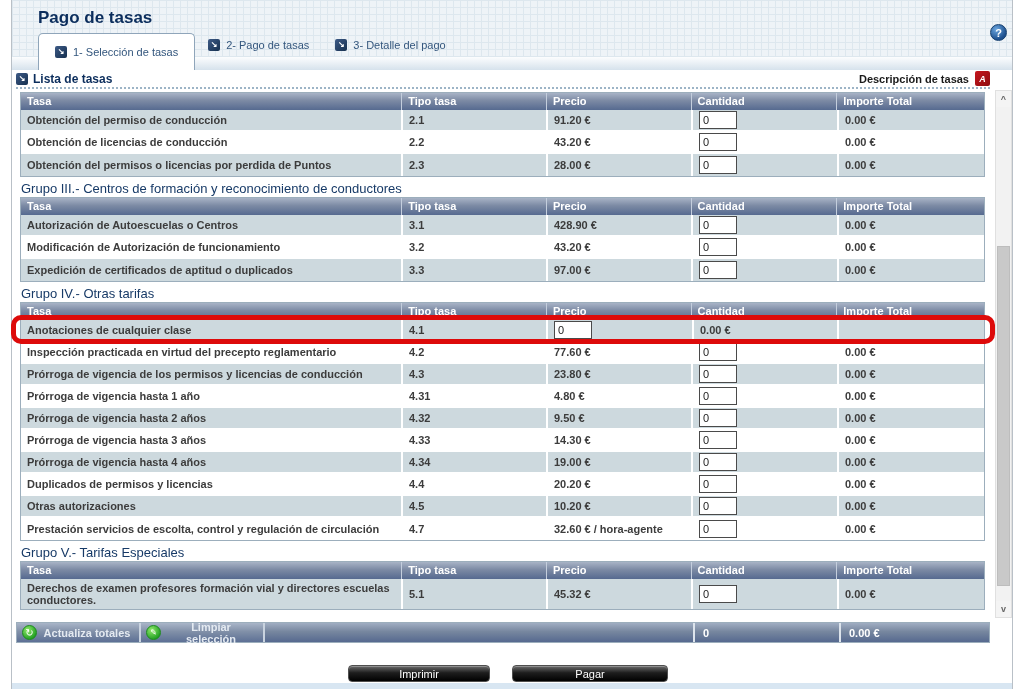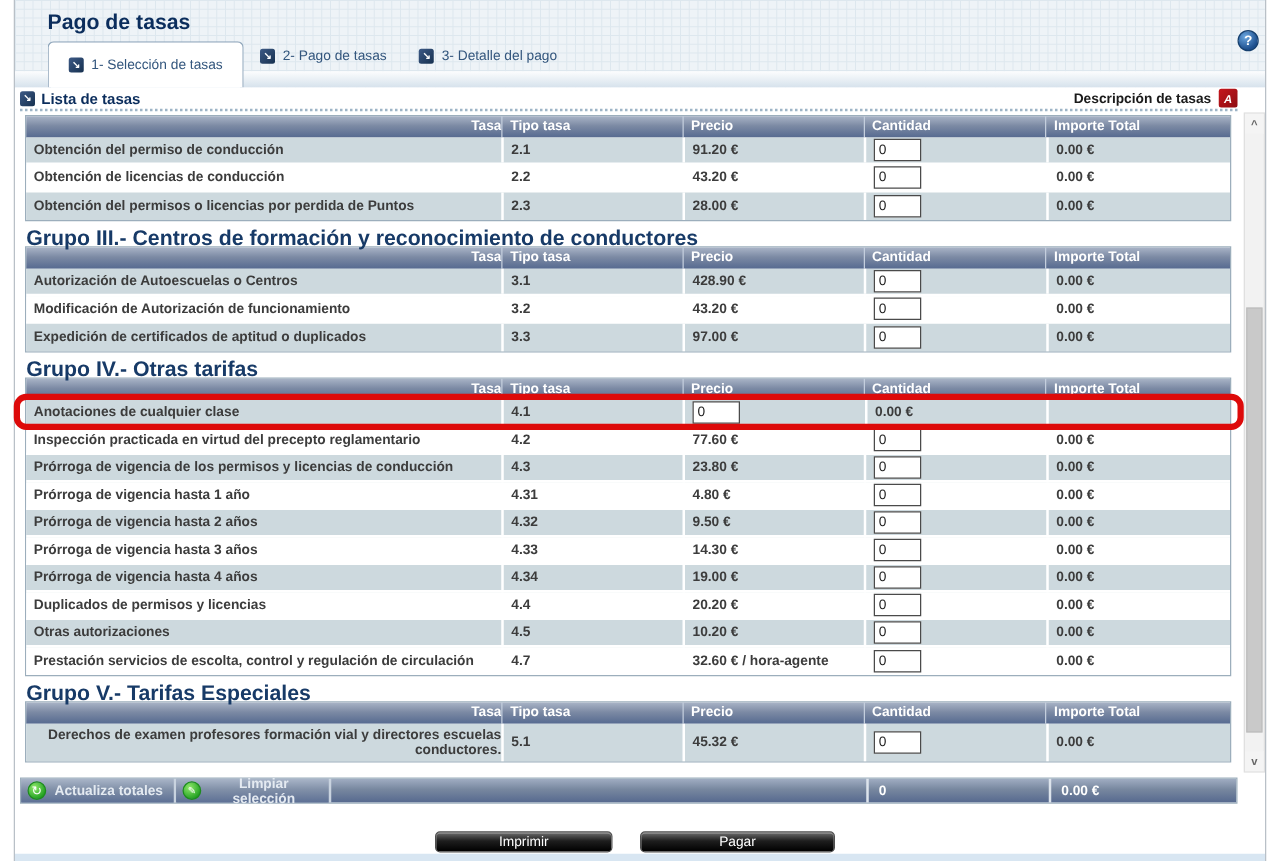--- a/index.html
+++ b/index.html
@@ -44,39 +44,39 @@
   .lista-left { display:flex; align-items:center; gap:5px; }
   .lista-title { font-size:12px; font-weight:bold; color:#0b2d5c; }
   .lista-right { display:flex; align-items:center; gap:6px; }
   .desc-label { font-size:11px; font-weight:bold; color:#1a1a1a; cursor:pointer; }
   .pdf-icon { width:15px; height:15px; background:linear-gradient(135deg,#c6161d,#8d0d12);
     border-radius:2px; color:#fff; font-size:9px; font-weight:bold; font-style:italic;
     display:flex; align-items:center; justify-content:center; cursor:pointer; }
 
   
   .fee-tables { position:absolute; left:8px; top:22px; width:965px; }
-  .group-title { font-size:17px; font-weight:bold; color:#173a67; margin:4px 0 2px 1px; height:14px; }
+  .group-title { font-size:13px; font-weight:normal; color:#173a67; margin:4px 0 2px 1px; height:14px; }
   .fee-table { border:1px solid #9caebc; background:#fff; margin-bottom:3px; }
 
   .ft-header { display:flex; height:17px;
     background:linear-gradient(180deg,#a8b3c6 0%,#7c8aa4 45%,#566a90 100%); }
   .ft-hcell { font-size:11px; font-weight:bold; color:#fff; line-height:17px; padding-left:6px;
     border-right:1px solid #c4cedd; overflow:hidden; white-space:nowrap; }
   .ft-hcell:last-child { border-right:none; }
 
   .ft-row { display:flex; height:22px; border-bottom:2px solid #fff; background:#fff; }
   .ft-row:last-child { border-bottom:none; }
   .ft-row.alt { background:#cdd9de; }
   .ft-row.tall { height:30px; }
   .ft-cell { font-size:11px; font-weight:bold; color:#3c3c3c; padding-left:6px;
     display:flex; align-items:center; border-right:2px solid #fff; overflow:hidden; }
   .ft-cell:last-child { border-right:none; }
   .ft-cell.wrap { line-height:12px; }
 
-  .c0 { width:382px;text-align:right; } .c1 { width:145px; } .c2 { width:145px; } .c3 { width:146px; } .c4 { width:147px; }
+  .c0 { width:382px; } .c1 { width:145px; } .c2 { width:145px; } .c3 { width:146px; } .c4 { width:147px; }
   .ft-row .c4 { width:145px; } 
 
   .qty-input { width:38px; height:18px; border:1px solid #4a4a4a; font-family:"Liberation Sans",sans-serif;
     font-size:11px; padding:0 3px; background:#fff; color:#222; }
 
   .rel { position:relative; }
   .row-highlight { position:absolute; left:-10px; right:-11px; top:-5px; bottom:-4px;
     border:5px solid #dd0a0a; border-radius:10px; pointer-events:none; z-index:6; }
 
   

